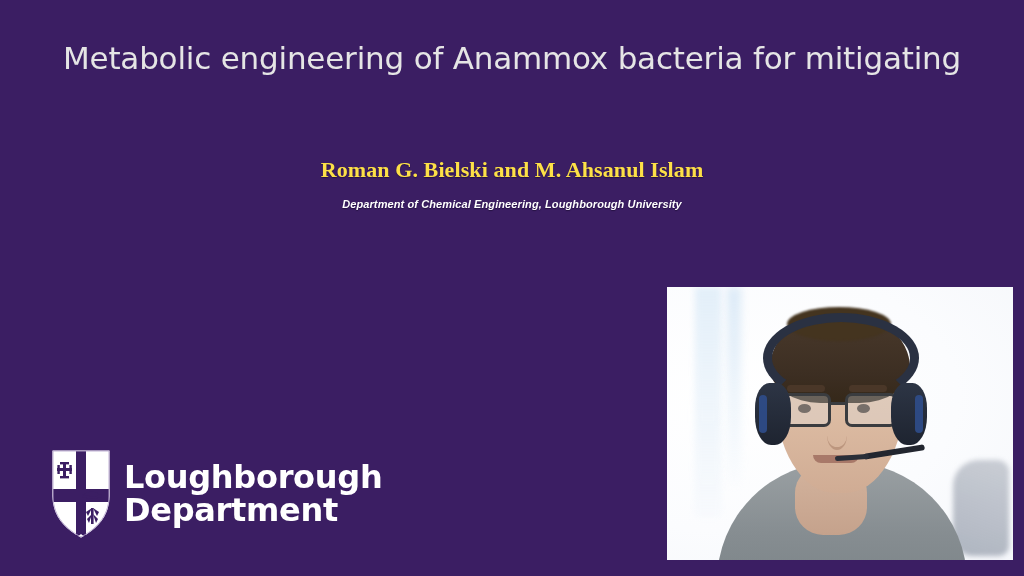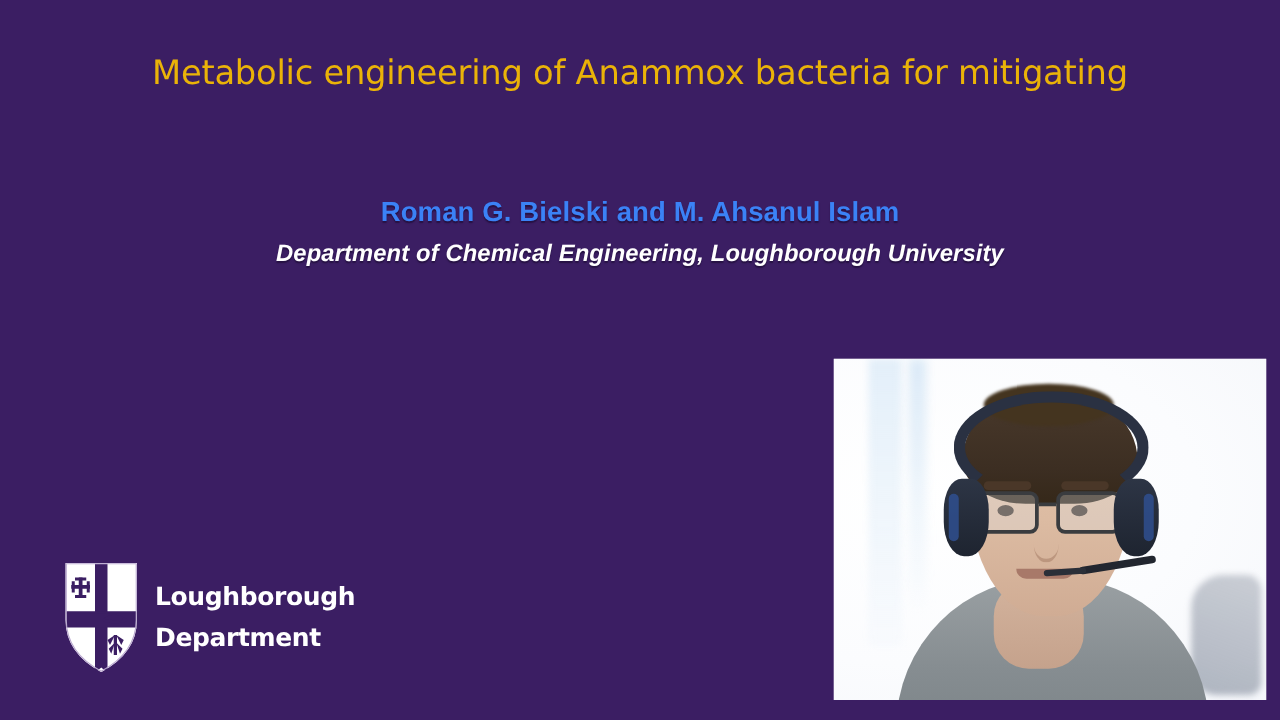--- a/index.html
+++ b/index.html
@@ -25,51 +25,51 @@
   .title-block {
     position: absolute;
     left: 0;
     top: 38px;
     width: 1024px;
     text-align: center;
     padding: 0 30px;
     box-sizing: border-box;
   }
   .title-line {
-    color: #eab308;
+    color: #e5e5e5;
     font-family: "DejaVu Sans", sans-serif;
-    font-size: 27px;
+    font-size: 31px;
     font-weight: 400;
     line-height: 41px;
     letter-spacing: -0.2px;
     white-space: nowrap;
   }
 
   
   .authors-block {
     position: absolute;
     left: 0;
     top: 157px;
     width: 1024px;
     text-align: center;
   }
   .authors-name {
-    color: #3b82f6;
-    font-family: Liberation Sans, sans-serif;
+    color: #fde047;
+    font-family: Liberation Serif, serif;
     font-size: 22px;
     font-weight: bold;
     line-height: 26px;
     letter-spacing: 0.1px;
     text-shadow: 0 1px 1px rgba(20,8,40,0.55);
   }
   .authors-affil {
     margin-top: 11px;
     color: #ffffff;
     font-family: "Liberation Sans", sans-serif;
-    font-size: 19px;
+    font-size: 11px;
     font-weight: bold;
     font-style: italic;
     line-height: 20px;
     letter-spacing: 0.1px;
     text-shadow: 0 1px 1px rgba(20,8,40,0.55);
   }
 
   
   .logo {
     position: absolute;
@@ -80,21 +80,21 @@
   }
   .logo-crest {
     width: 58px;
     height: 88px;
     flex: 0 0 auto;
   }
   .logo-wordmark {
     margin-left: 14px;
     color: #ffffff;
     font-family: "DejaVu Sans", sans-serif;
-    font-size: 20px;
+    font-size: 32px;
     font-weight: bold;
     line-height: 33px;
     letter-spacing: -0.3px;
   }
   .logo-wordmark div {
     white-space: nowrap;
   }
 
   
   .video-panel {

